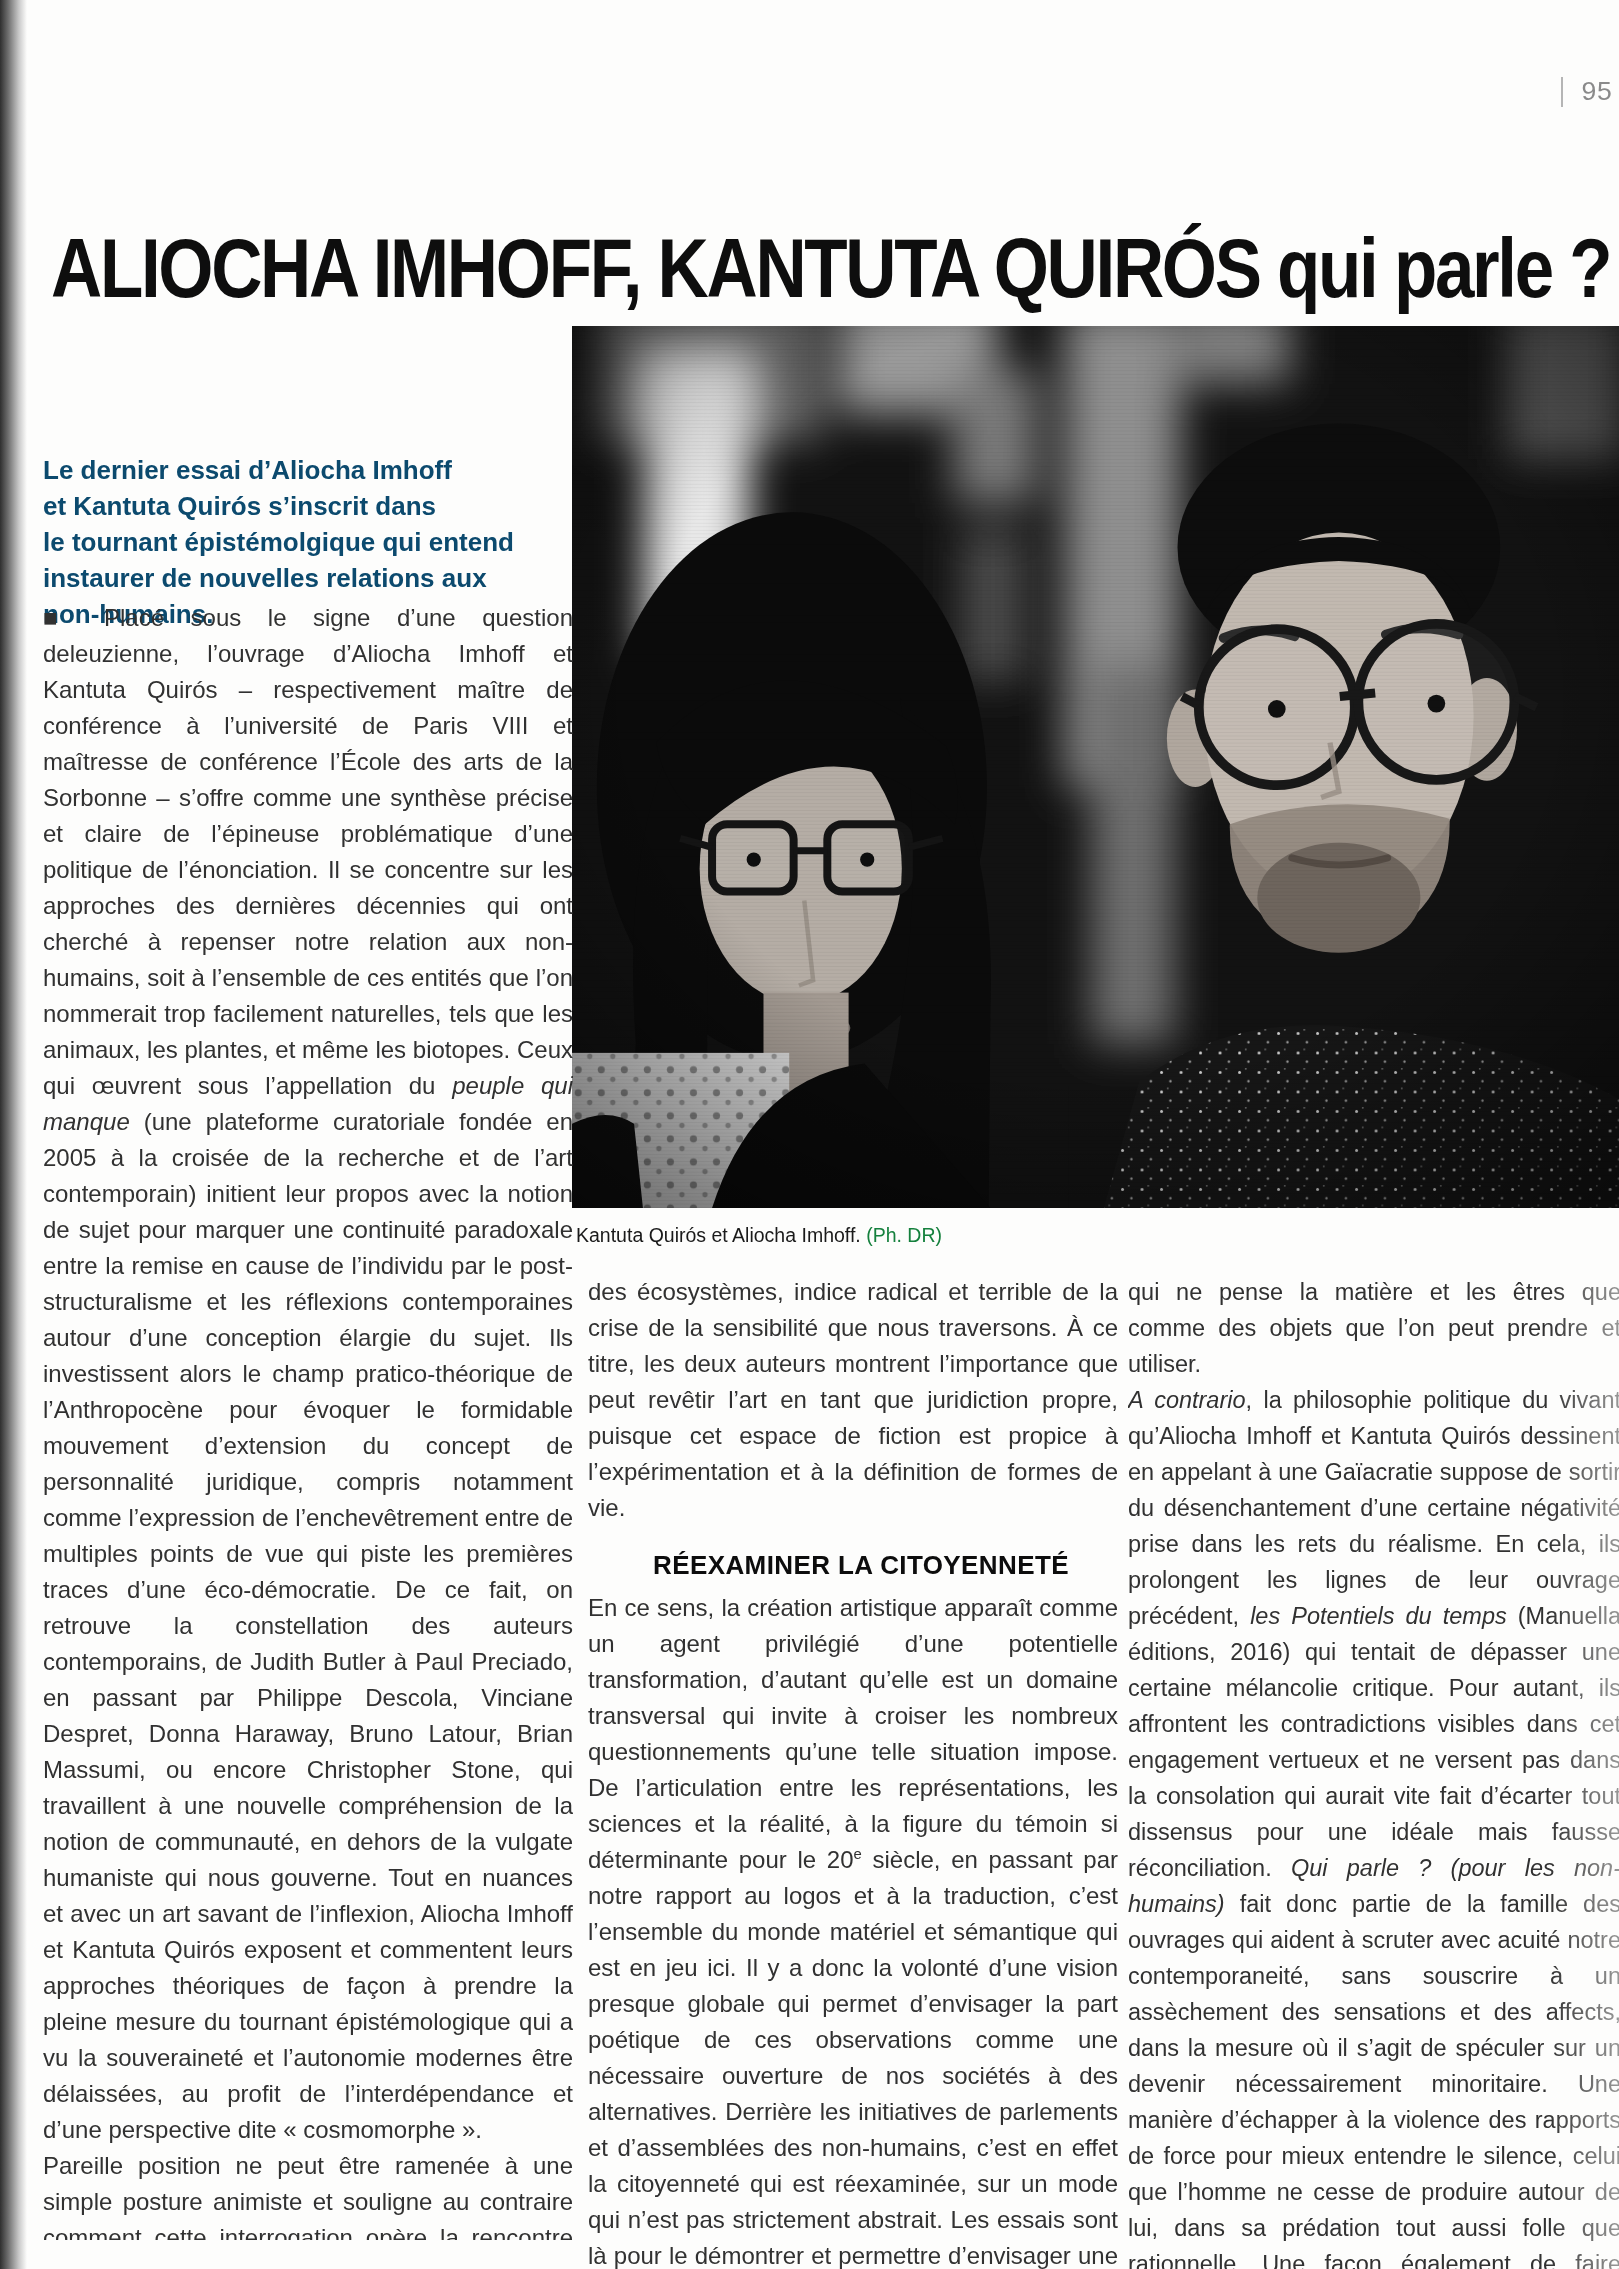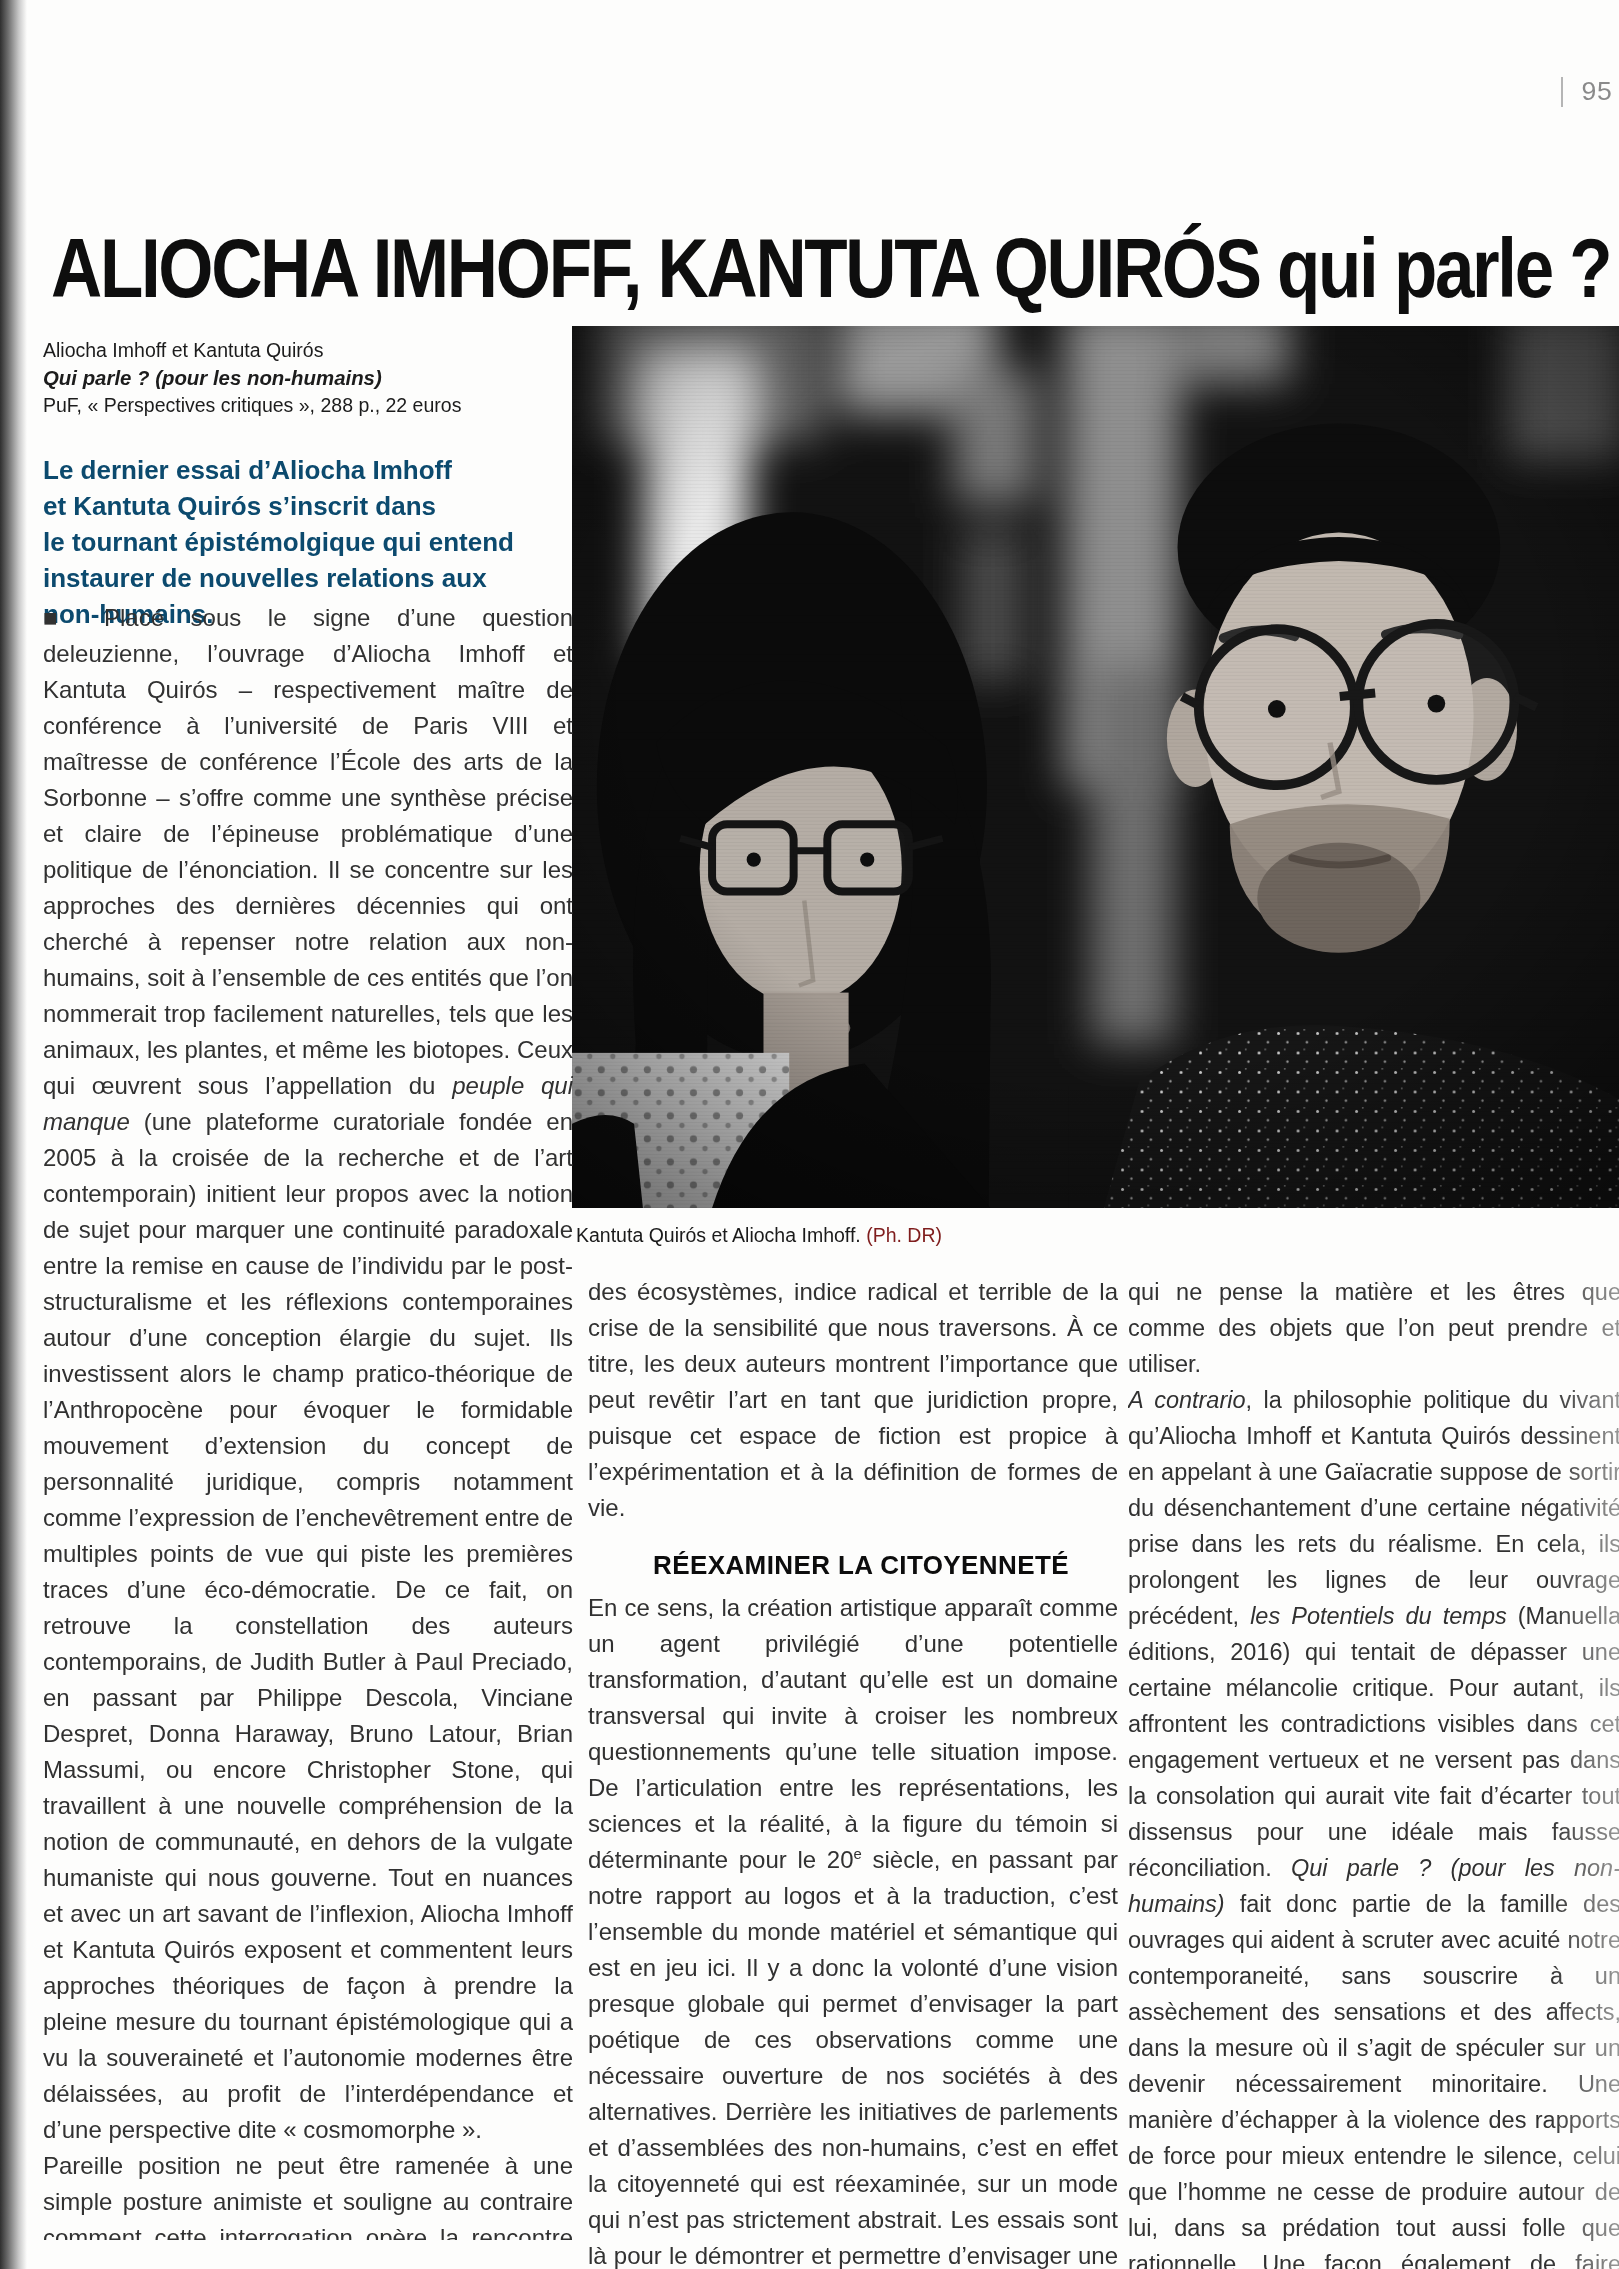--- a/index.html
+++ b/index.html
@@ -24,21 +24,21 @@
   .book-ref{position:absolute;left:43px;top:337px;font-size:19.5px;line-height:27.5px;color:#1c1c1c;}
   .book-ref .bline2{font-weight:700;font-style:italic;font-size:20.4px;}
   .standfirst{
     position:absolute;left:43px;top:452px;margin:0;width:532px;
     font-weight:700;font-size:26px;line-height:36px;color:#0c4a6e;white-space:pre-line;
   }
   .photo{position:absolute;left:572px;top:326px;width:1047px;height:882px;margin:0;background:#101010;}
   .photo svg{display:block;width:100%;height:100%;}
   .caption{position:absolute;left:576px;top:1224px;margin:0;font-size:19.5px;color:#1a1a1a;}
   .cap-b{font-weight:400;}
-  .cap-r{color:#7f1d1d;}
+  .cap-r{color:#15803d;}
   .col{
     position:absolute;text-align:justify;color:#313131;
     font-size:24px;line-height:36px;
   }
   .col .para{margin:0;}
   .col1{left:43px;top:600px;width:530px;height:1640px;overflow:hidden;}
   .col2{left:588px;top:1274px;width:530px;height:998px;overflow:hidden;}
   .col3{left:1128px;top:1274px;width:493px;height:998px;overflow:hidden;font-size:23.5px;}
   .section-heading{
     margin:21px 0 7px 16px;font-size:26px;font-weight:700;letter-spacing:0.4px;color:#0d0d0d;
@@ -57,25 +57,20 @@
 
   <div class="scan-gutter"></div>
 
   <div class="folio">
     <span class="folio-bar"></span>
     <span class="folio-num">95</span>
   </div>
 
   <h1 class="headline"><span id="headline-text" style="transform: scaleX(0.854519);">ALIOCHA IMHOFF, KANTUTA QUIRÓS qui parle ?</span></h1>
 
-  <div class="book-ref">
-    <div class="bline1">Aliocha Imhoff et Kantuta Quirós</div>
-    <div class="bline2">Qui parle ? (pour les non-humains)</div>
-    <div class="bline3">PuF, « Perspectives critiques », 288 p., 22 euros</div>
-  </div>
 
   <p class="standfirst">Le dernier essai d’Aliocha Imhoff
 et Kantuta Quirós s’inscrit dans
 le tournant épistémolgique qui entend
 instaurer de nouvelles relations aux
 non-humains.</p>
 
   <figure class="photo">
     <svg viewBox="0 0 1181 995" preserveAspectRatio="none">
       <defs>

